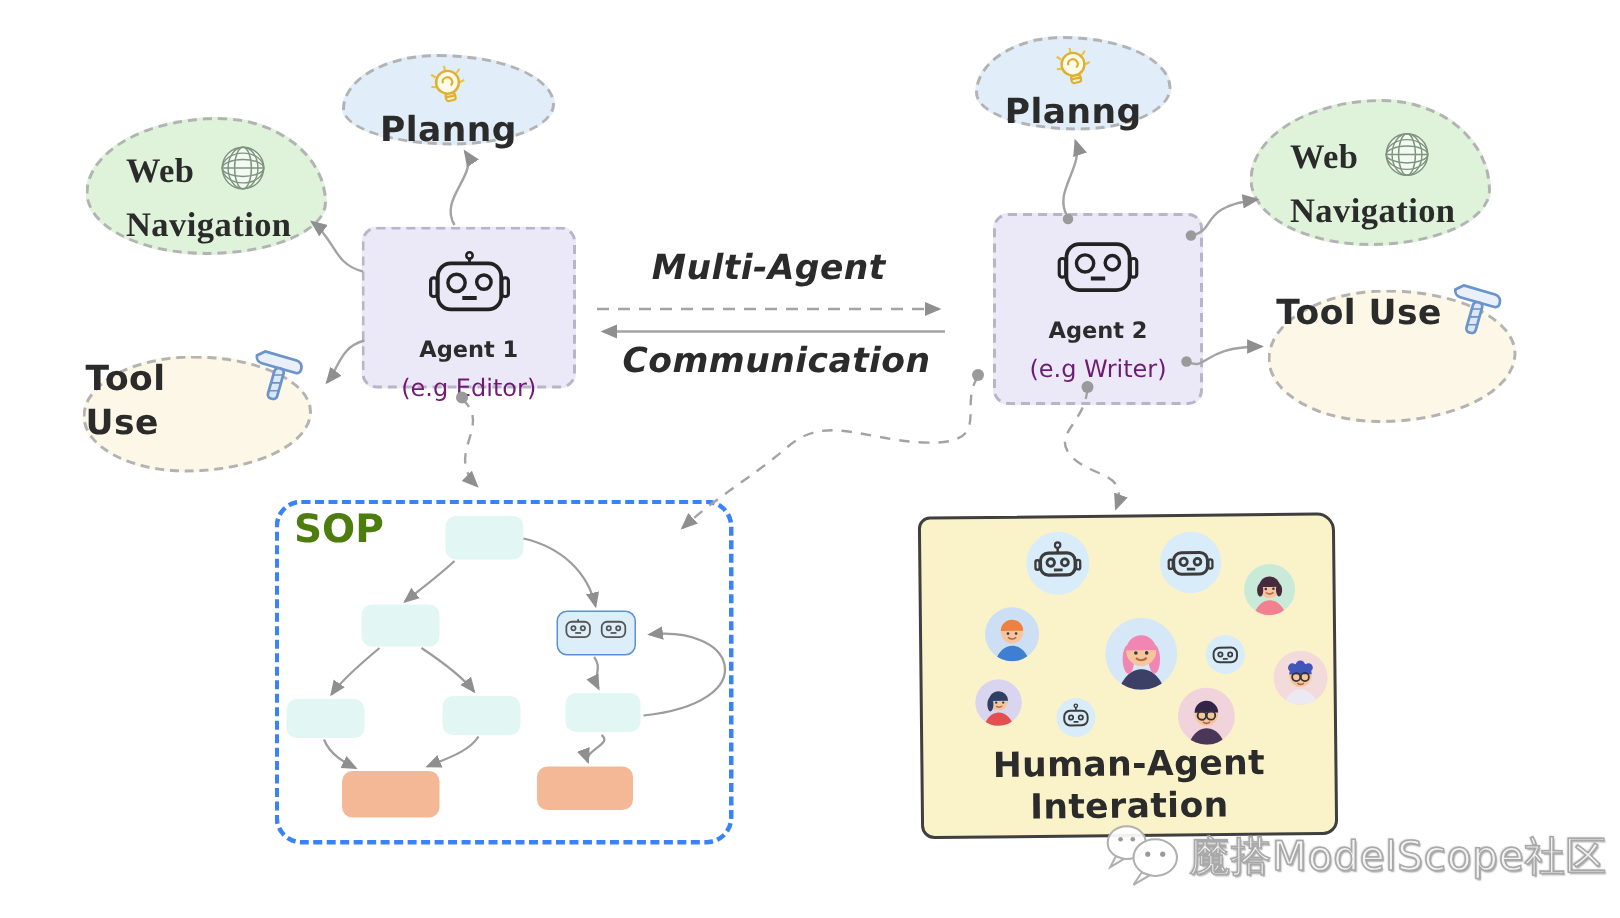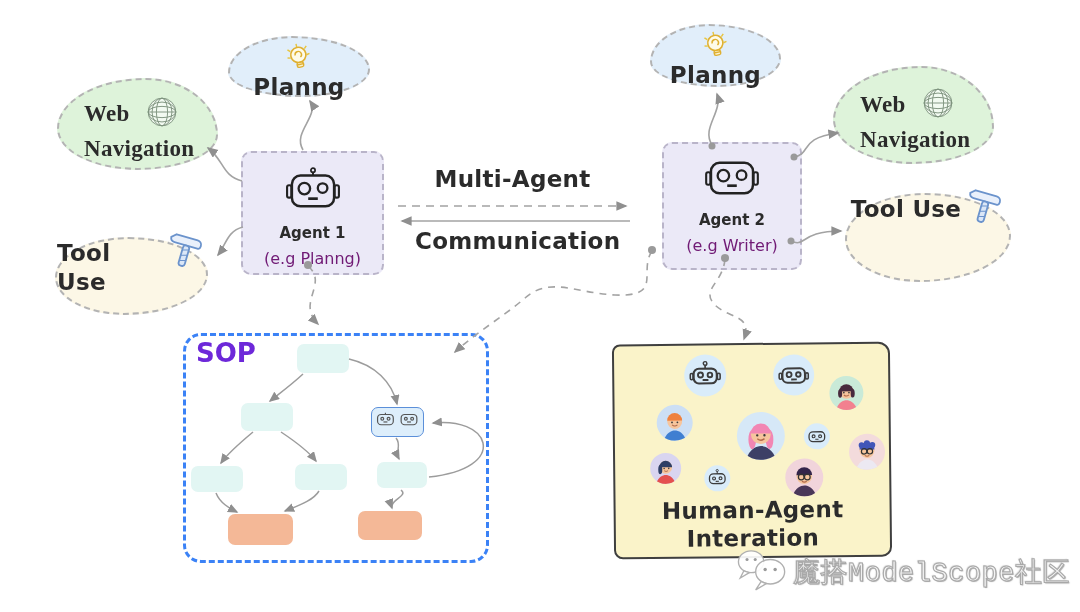--- a/index.html
+++ b/index.html
@@ -24,42 +24,42 @@
 
   
   .agent-box{
     position:absolute;background:var(--c-agent-box,#ebe9f7);border:2px dashed #b9b4c9;border-radius:10px;
     box-sizing:border-box;display:flex;flex-direction:column;align-items:center;padding-top:13px;z-index:2;
   }
   .agent-name{font-weight:700;font-size:15px;margin-top:6px;}
   .agent-role{font-size:16px;margin-top:7px;color:#701a75;}
 
   
-  .center-label{position:absolute;font-weight:700;font-size:23px;text-align:center;z-index:2;letter-spacing:.3px;}
+  .center-label{position:absolute;font-weight:700;font-size:23px;text-align:center;z-index:2;letter-spacing:.3px;font-style:italic;}
 
   
   .sop-box{position:absolute;left:183px;top:333px;width:306px;height:230px;border:3px dashed var(--c-sop-border,#3b82f6);
     border-radius:18px;box-sizing:border-box;z-index:1;}
-  .sop-label{position:absolute;left:196px;top:338px;font-weight:700;font-size:26px;color:#6d28d9;z-index:2;}
+  .sop-label{position:absolute;left:196px;top:338px;font-weight:700;font-size:26px;color:#4d7c0f;z-index:2;}
   .node{position:absolute;border-radius:7px;z-index:2;}
   .node.cyan{background:var(--c-node-cyan,#e2f6f3);}
   .node.orange{background:var(--c-node-orange,#f4b897);}
   .node.robots{background:var(--c-robot-node-bg,#ddeefb);border:1.5px solid var(--c-robot-node-border,#5b8fd9);
     display:flex;align-items:center;justify-content:center;gap:4px;box-sizing:border-box;}
 
   
   .human-box{position:absolute;left:613px;top:343px;width:278px;height:215px;background:var(--c-human-box-bg,#faf3c9);
     border:2.5px solid var(--c-human-box-border,#3f3f3f);border-radius:8px 12px 10px 9px;box-sizing:border-box;
     transform:rotate(-0.6deg);z-index:2;}
   .human-title{position:absolute;width:100%;text-align:center;font-weight:700;font-size:23px;letter-spacing:.3px;}
   .avatar{position:absolute;border-radius:50%;overflow:hidden;}
   .avatar svg{display:block;width:100%;height:100%;}
 
   
-  .watermark{position:absolute;left:733px;top:543px;display:flex;align-items:center;z-index:8;font-family:Liberation Mono, monospace;}
+  .watermark{position:absolute;left:733px;top:543px;display:flex;align-items:center;z-index:8;}
   .watermark-text{
     font-size:27px;font-weight:500;color:rgba(255,255,255,0.88);margin-left:2px;letter-spacing:.5px;
     -webkit-text-stroke:1px #a8a8a8;
     text-shadow:0 0 1px #9f9f9f,1px 1px 1px rgba(150,150,150,.8),-1px -1px 1px rgba(200,200,200,.7);
   }
 </style>
 </head>
 <body>
 
 <div class="canvas">
@@ -187,35 +187,35 @@
       <svg width="40" height="44" viewBox="0 0 44 46">
         <g transform="rotate(16 22 20)" stroke="#6b93cc" stroke-width="2" fill="#e9f0fb">
           <path d="M8,8 h24 a5,5 0 0 1 5,5 v1 a3,3 0 0 1 -3,3 h-26 a5,5 0 0 1 -5,-4.5 z"></path>
           <rect x="18.5" y="17" width="7" height="23" rx="3" fill="#dbe7f7"></rect>
           <path d="M18.5,23 l7,-2 M18.5,29 l7,-2 M18.5,35 l7,-2" stroke-width="1.2" fill="none"></path>
         </g>
       </svg>
     </span>
   </div>
 
-  <div class="agent-box" style="left:241px;top:151px;width:143px;height:124px;">
+  <div class="agent-box" style="left:241px;top:151px;width:143px;height:108px;">
     <span>
       <svg width="64" height="48" viewBox="0 0 64 50" fill="none" stroke="#222" stroke-width="2.6">
         <line x1="32" y1="10" x2="32" y2="6" stroke-width="2"></line>
           <circle cx="32" cy="4.5" r="2.2" stroke-width="1.8"></circle>
         <rect x="10" y="10" width="44" height="32" rx="9"></rect>
         <rect x="5" y="20" width="4.5" height="13" rx="2" stroke-width="2.2"></rect>
           <rect x="54.5" y="20" width="4.5" height="13" rx="2" stroke-width="2.2"></rect>
         <circle cx="23" cy="23.5" r="6" stroke-width="2.4"></circle>
           <circle cx="42" cy="23" r="5" stroke-width="2.4"></circle>
         <line x1="27" y1="34" x2="37" y2="34" stroke-width="2.8"></line>
       </svg>
     </span>
     <div class="agent-name">Agent 1</div>
-    <div class="agent-role">(e.g Planng)</div>
+    <div class="agent-role">(e.g Editor)</div>
   </div>
 
   <div class="agent-box" style="left:662px;top:142px;width:140px;height:128px;">
     <span>
       <svg width="64" height="44" viewBox="0 0 64 46" fill="none" stroke="#222" stroke-width="2.6">
         <rect x="10" y="6" width="44" height="32" rx="9"></rect>
         <rect x="5" y="16" width="4.5" height="13" rx="2" stroke-width="2.2"></rect>
           <rect x="54.5" y="16" width="4.5" height="13" rx="2" stroke-width="2.2"></rect>
         <circle cx="23" cy="19.5" r="6" stroke-width="2.4"></circle>
           <circle cx="42" cy="19" r="5" stroke-width="2.4"></circle>

